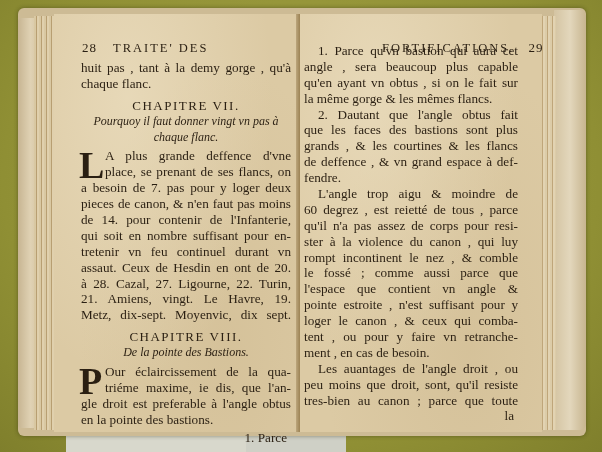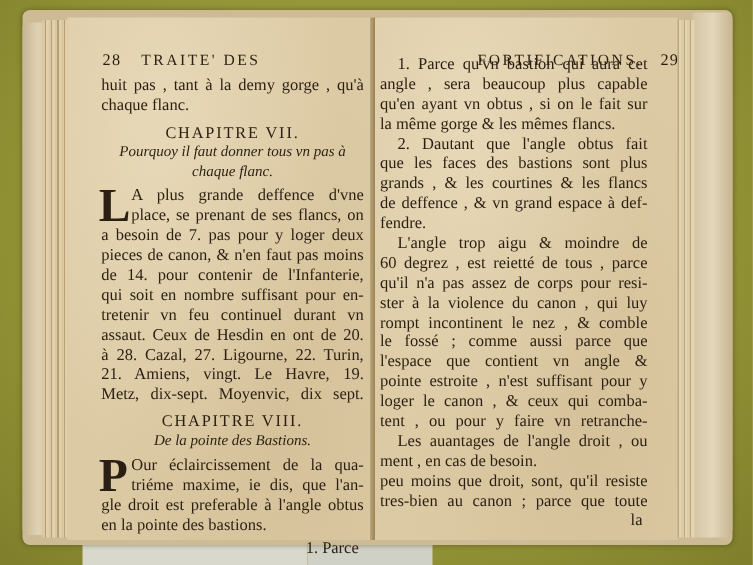--- a/index.html
+++ b/index.html
@@ -94,21 +94,21 @@
 <div class="page left">
   <div class="header">
     <span class="pnum">28</span>
     <span>TRAITE' DES</span>
   </div>
   <div class="text">
     <div class="line just">huit pas , tant à la demy gorge , qu'à</div>
     <div class="line">chaque flanc.</div>
 
     <div class="line center chap">CHAPITRE VII.</div>
-    <div class="line center ital">Pourquoy il faut donner tous vn pas à</div>
+    <div class="line center ital">Pourquoy il faut donner vingt vn pas à</div>
     <div class="line center ital">chaque flanc.</div>
 
     <div class="dropcap-wrap" style="margin-top:3px;">
       <span class="dropcap">L</span>
       <div class="line just dc-indent">A plus grande deffence d'vne</div>
       <div class="line just dc-indent">place, se prenant de ses flancs, on</div>
       <div class="line just">a besoin de 7. pas pour y loger deux</div>
       <div class="line just">pieces de canon, &amp; n'en faut pas moins</div>
       <div class="line just">de 14. pour contenir de l'Infanterie,</div>
       <div class="line just">qui soit en nombre suffisant pour en-</div>
@@ -154,19 +154,19 @@
       <div class="line just indent">L'angle trop aigu &amp; moindre de</div>
       <div class="line just">60 degrez , est reietté de tous , parce</div>
       <div class="line just">qu'il n'a pas assez de corps pour resi-</div>
       <div class="line just">ster à la violence du canon , qui luy</div>
       <div class="line just">rompt incontinent le nez , &amp; comble</div>
       <div class="line just">le fossé ; comme aussi parce que</div>
       <div class="line just">l'espace que contient vn angle &amp;</div>
       <div class="line just">pointe estroite , n'est suffisant pour y</div>
       <div class="line just">loger le canon , &amp; ceux qui comba-</div>
       <div class="line just">tent , ou pour y faire vn retranche-</div>
+      <div class="line">ment , en cas de besoin.</div>
       <div class="line just indent">Les auantages de l'angle droit , ou</div>
-      <div class="line">ment , en cas de besoin.</div>
       <div class="line just">peu moins que droit, sont, qu'il resiste</div>
       <div class="line just">tres-bien au canon ; parce que toute</div>
       <div class="line catch">la</div>
     </div>
 </div>
 
 </body></html>

